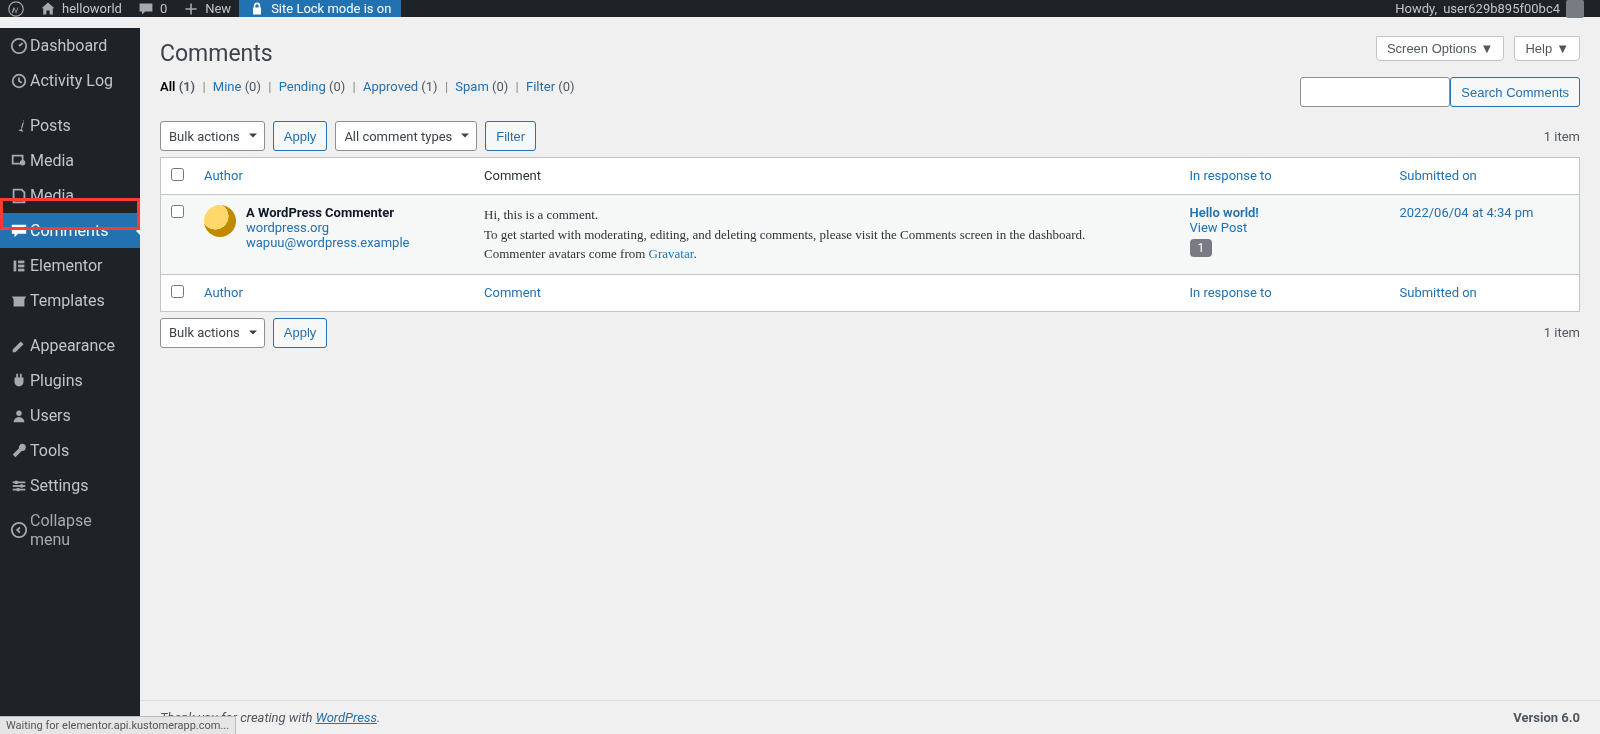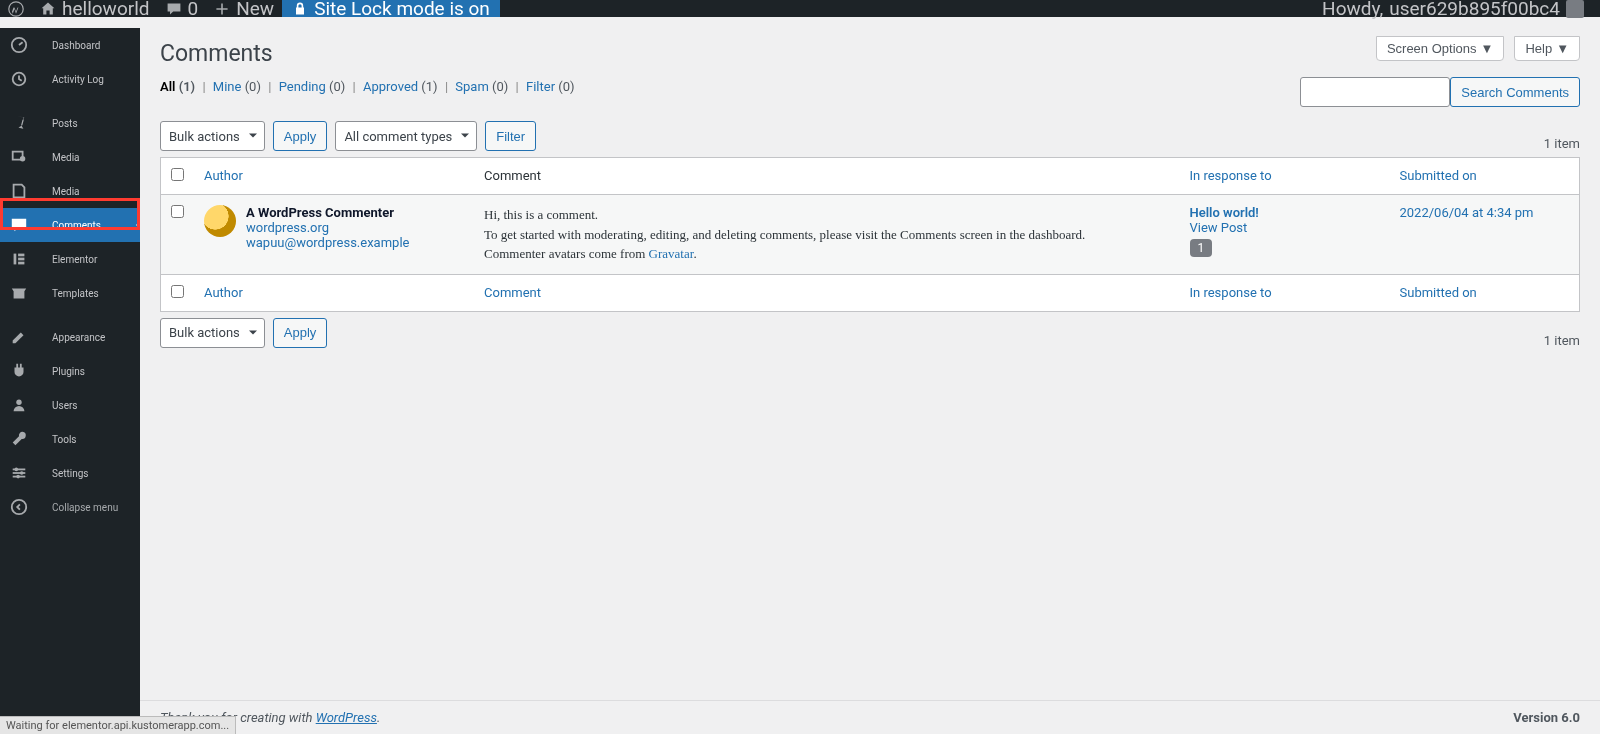--- a/index.html
+++ b/index.html
@@ -1,48 +1,48 @@
 <!DOCTYPE html>
 <html><head>
 <meta charset="utf-8">
 <style>
   * { box-sizing: border-box; margin: 0; padding: 0; }
   body { font-family: -apple-system, BlinkMacSystemFont, "Segoe UI", Roboto, sans-serif; font-size: 13px; color: #3c434a; background: #f0f0f1; width: 1600px; height: 734px; overflow: hidden; position: relative; }
   a { color: #2271b1; text-decoration: none; cursor: pointer; }
 
   
-  .adminbar { height: 17px; background: #1d2327; color: #c3c4c7; display: flex; align-items: center; font-size: 19px; }
+  .adminbar { height: 17px; background: #1d2327; color: #c3c4c7; display: flex; align-items: center; font-size: 13px; }
   .adminbar .ab-left { display: flex; align-items: center; height: 100%; }
   .adminbar .ab-right { margin-left: auto; display: flex; align-items: center; padding-right: 8px; height: 100%; }
   .ab-item { display: flex; align-items: center; padding: 0 8px; height: 100%; color: #c3c4c7; cursor: pointer; gap: 6px; }
   .ab-item svg { width: 16px; height: 16px; fill: #a7aaad; }
   .ab-lock { background: #2271b1; color: #fff; padding: 0 10px; }
   .ab-lock svg { fill: #fff; }
   .ab-avatar { width: 18px; height: 18px; background: #787c82; border-radius: 2px; display: inline-block; }
 
   
   .sidebar { position: absolute; top: 28px; left: 0; width: 140px; bottom: 0; background: #1d2327; color: #c3c4c7; }
-  .menu-item { display: flex; align-items: center; padding: 8px 10px; cursor: pointer; gap: 24px; font-size: 10px; text-align: right; }
+  .menu-item { display: flex; align-items: center; padding: 8px 10px; cursor: pointer; gap: 2px; font-size: 16px; }
   .menu-item.current { background: #2271b1; color: #fff; position: relative; }
   .menu-item.current::after { content: ""; position: absolute; right: 0; top: 50%; transform: translateY(-50%); border: 4px solid transparent; border-right-color: #f0f0f1; }
   .menu-sep { height: 10px; }
   .menu-item svg { width: 18px; height: 18px; fill: #a7aaad; flex: none; }
   .menu-item.current svg { fill: #fff; }
   .highlight-box { position: absolute; border: 3px solid #ff3b30; pointer-events: none; }
 
   
   .content { position: absolute; top: 28px; left: 140px; right: 0; bottom: 0; padding: 0 20px 40px 20px; overflow: auto; background: #f0f0f1; }
   .top-actions { float: right; margin-top: 8px; display: flex; gap: 10px; }
   .page-title { font-size: 23px; font-weight: 400; padding: 12px 0 4px 0; }
   .subsubsub { padding: 8px 0 6px 0; font-size: 13px; }
   .subsubsub .sep { color: #888; padding: 0 4px; }
   .subsubsub .count { color: #50575e; }
   .subsubsub .current { font-weight: 600; color: #000; }
 
-  .tablenav { display: flex; align-items: flex-end; gap: 8px; margin: 6px 0; }
+  .tablenav { display: flex; align-items: center; gap: 8px; margin: 6px 0; }
   .tablenav .right { margin-left: auto; color: #50575e; font-size: 13px; }
 
   select, .select-like { height: 30px; border: 1px solid #8c8f94; border-radius: 3px; background: #fff; padding: 0 24px 0 8px; font-size: 13px; appearance: none; position: relative; display:inline-flex; align-items:center; cursor:pointer;}
   .select-wrap { position: relative; display:inline-block; }
   .select-wrap::after { content:""; position:absolute; right:8px; top:50%; transform:translateY(-30%); border:4px solid transparent; border-top-color:#3c434a; pointer-events:none;}
   .button { height: 30px; border: 1px solid #2271b1; color: #2271b1; background: #f6f7f7; border-radius: 3px; padding: 0 10px; font-size: 13px; cursor: pointer; }
   .screen-btn { border:1px solid #c3c4c7; background:#fff; color:#50575e; border-radius:0 0 4px 4px; padding:4px 10px; font-size:13px; cursor:pointer; display:inline-flex; align-items:center; gap:4px;}
 
   .search-area { float: right; margin: 6px 0 8px 0; display:flex; gap:0; }
   .search-area input[type=search] { height:30px; width:150px; border:1px solid #8c8f94; border-radius:3px; padding:0 8px; background:#fff;}

